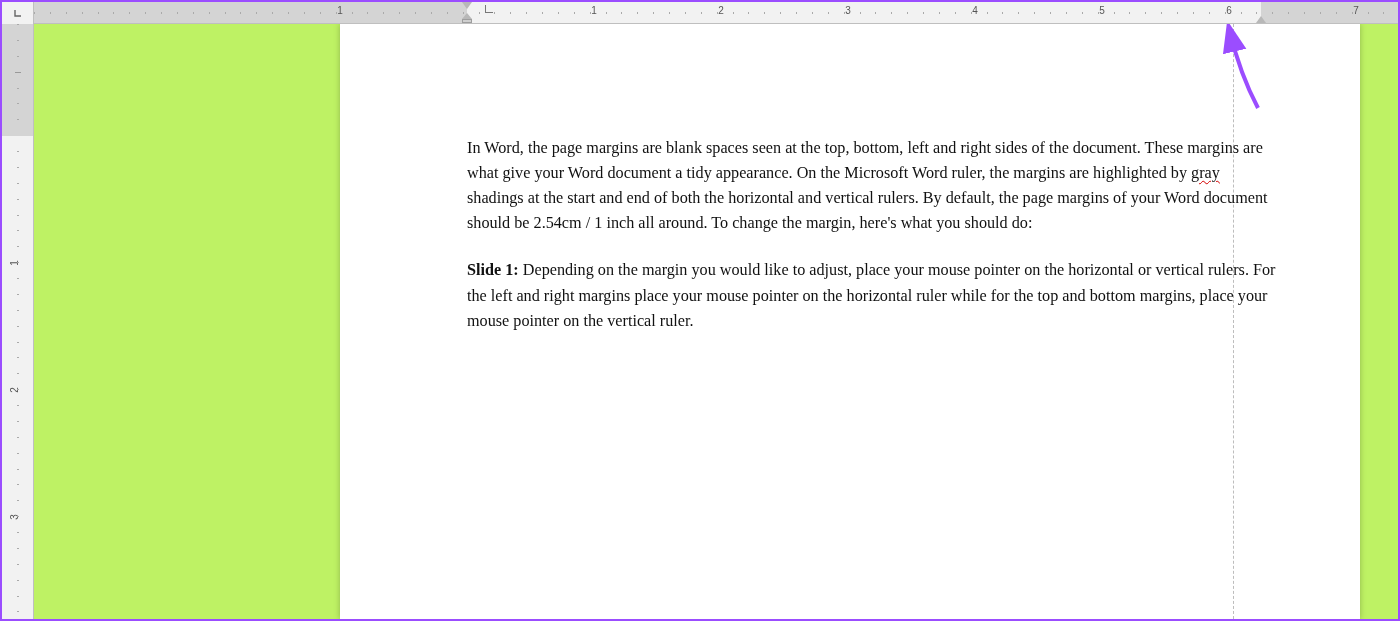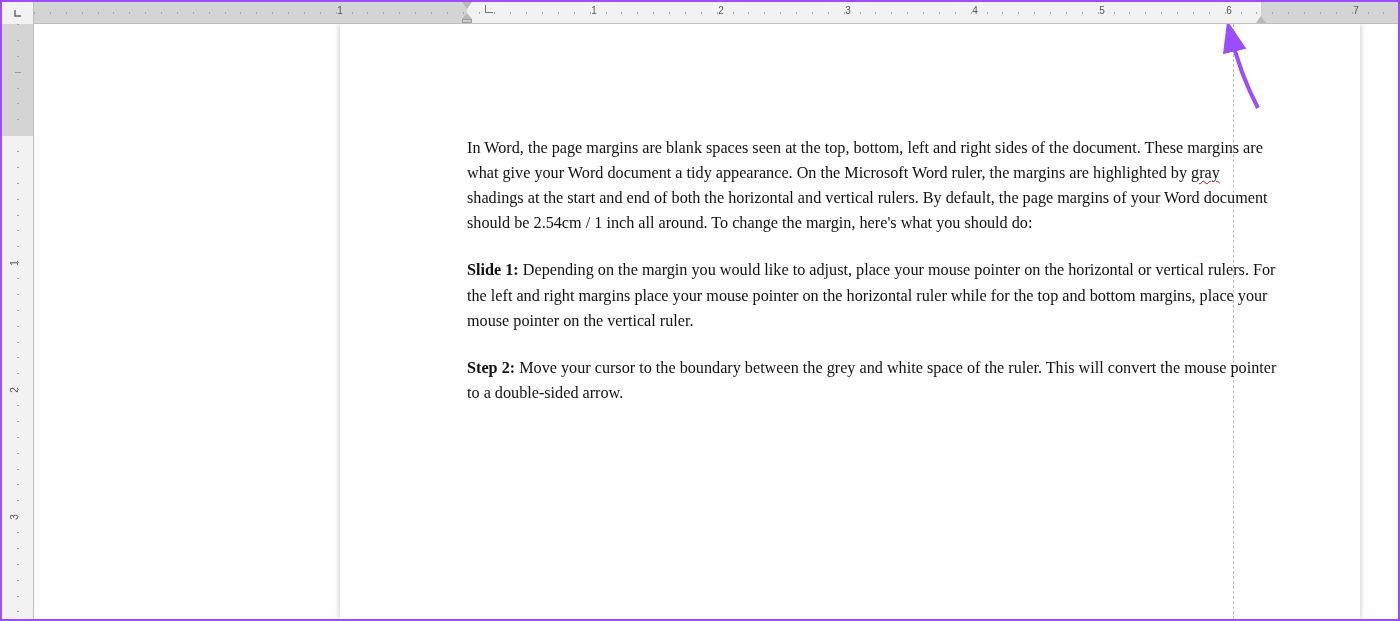--- a/index.html
+++ b/index.html
@@ -58,21 +58,21 @@
     border-bottom: 7px solid #b8b8b8; transform: translateX(-5px);
   }
   .margin-l-mark {
     position: absolute; top: 3px; width: 8px; height: 8px;
     border-left: 1.5px solid #777; border-bottom: 1.5px solid #777;
   }
 
   
   .workspace {
     position: absolute; left: 32px; top: 22px; right: 0; bottom: 0;
-    background: #ffffff; overflow: hidden;
+    background: #bef264; overflow: hidden;
   }
   .page {
     position: absolute; left: 306px; top: 0; width: 1020px; height: 100%;
     background: #ffffff; box-shadow: 0 0 6px rgba(0,0,0,.25);
   }
   .right-margin-line {
     position: absolute; top: 0; bottom: 0; left: 893px; width: 0;
     border-left: 1px dashed #bdbdbd;
   }
   .content {
@@ -248,21 +248,20 @@
   </div>
 
 <div class="workspace">
   <div class="page">
     <div class="right-margin-line"></div>
     <div class="content">
       <p>
         <span>In Word, the page margins are blank spaces seen at the top, bottom, left and right sides of the document. These margins are what give your Word document a tidy appearance. On the Microsoft Word ruler, the margins are highlighted by </span><span class="spell">gray</span><span> shadings at the start and end of both the horizontal and vertical rulers. By default, the page margins of your Word document should be 2.54cm / 1 inch all around. To change the margin, here's what you should do:</span>
       </p>
       <p><span class="step-label">Slide 1:</span><span> Depending on the margin you would like to adjust, place your mouse pointer on the horizontal or vertical rulers. For the left and right margins place your mouse pointer on the horizontal ruler while for the top and bottom margins, place your mouse pointer on the vertical ruler.</span></p>
-      <p><span class="step-label">Step 2:</span><span> Move your cursor to the boundary between the grey and white space of the ruler. This will convert the mouse pointer to a double-sided arrow.</span></p>
     </div>
   </div>
 </div>
 
 <svg class="arrow" style="left:1218px; top:22px; width:60px; height:90px;">
   <defs>
       <marker id="ah" markerWidth="10" markerHeight="10" refX="5" refY="3" orient="auto">
     <path d="M0,0 L8,3 L0,6 Z" fill="#9b4dff"></path>
       </marker>
     </defs>

